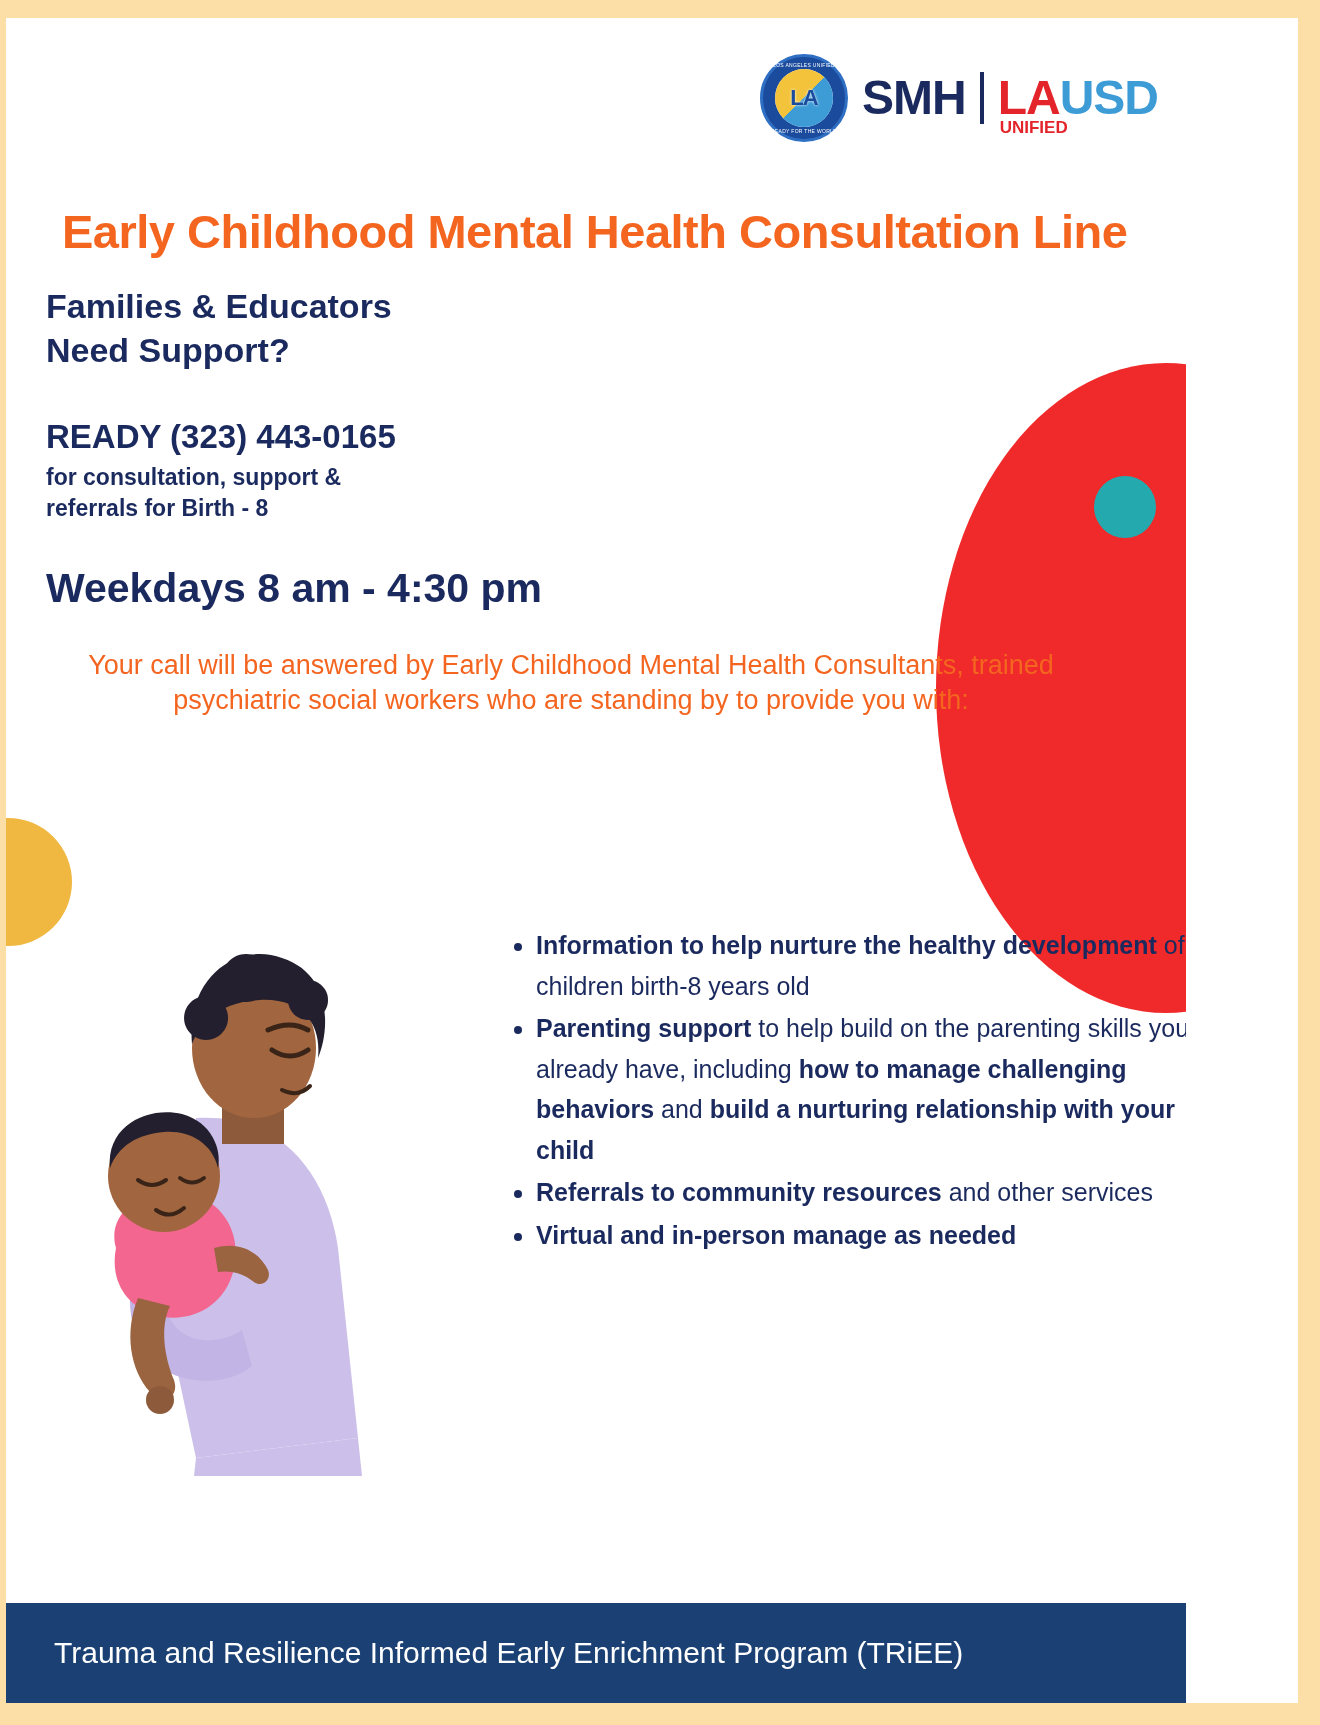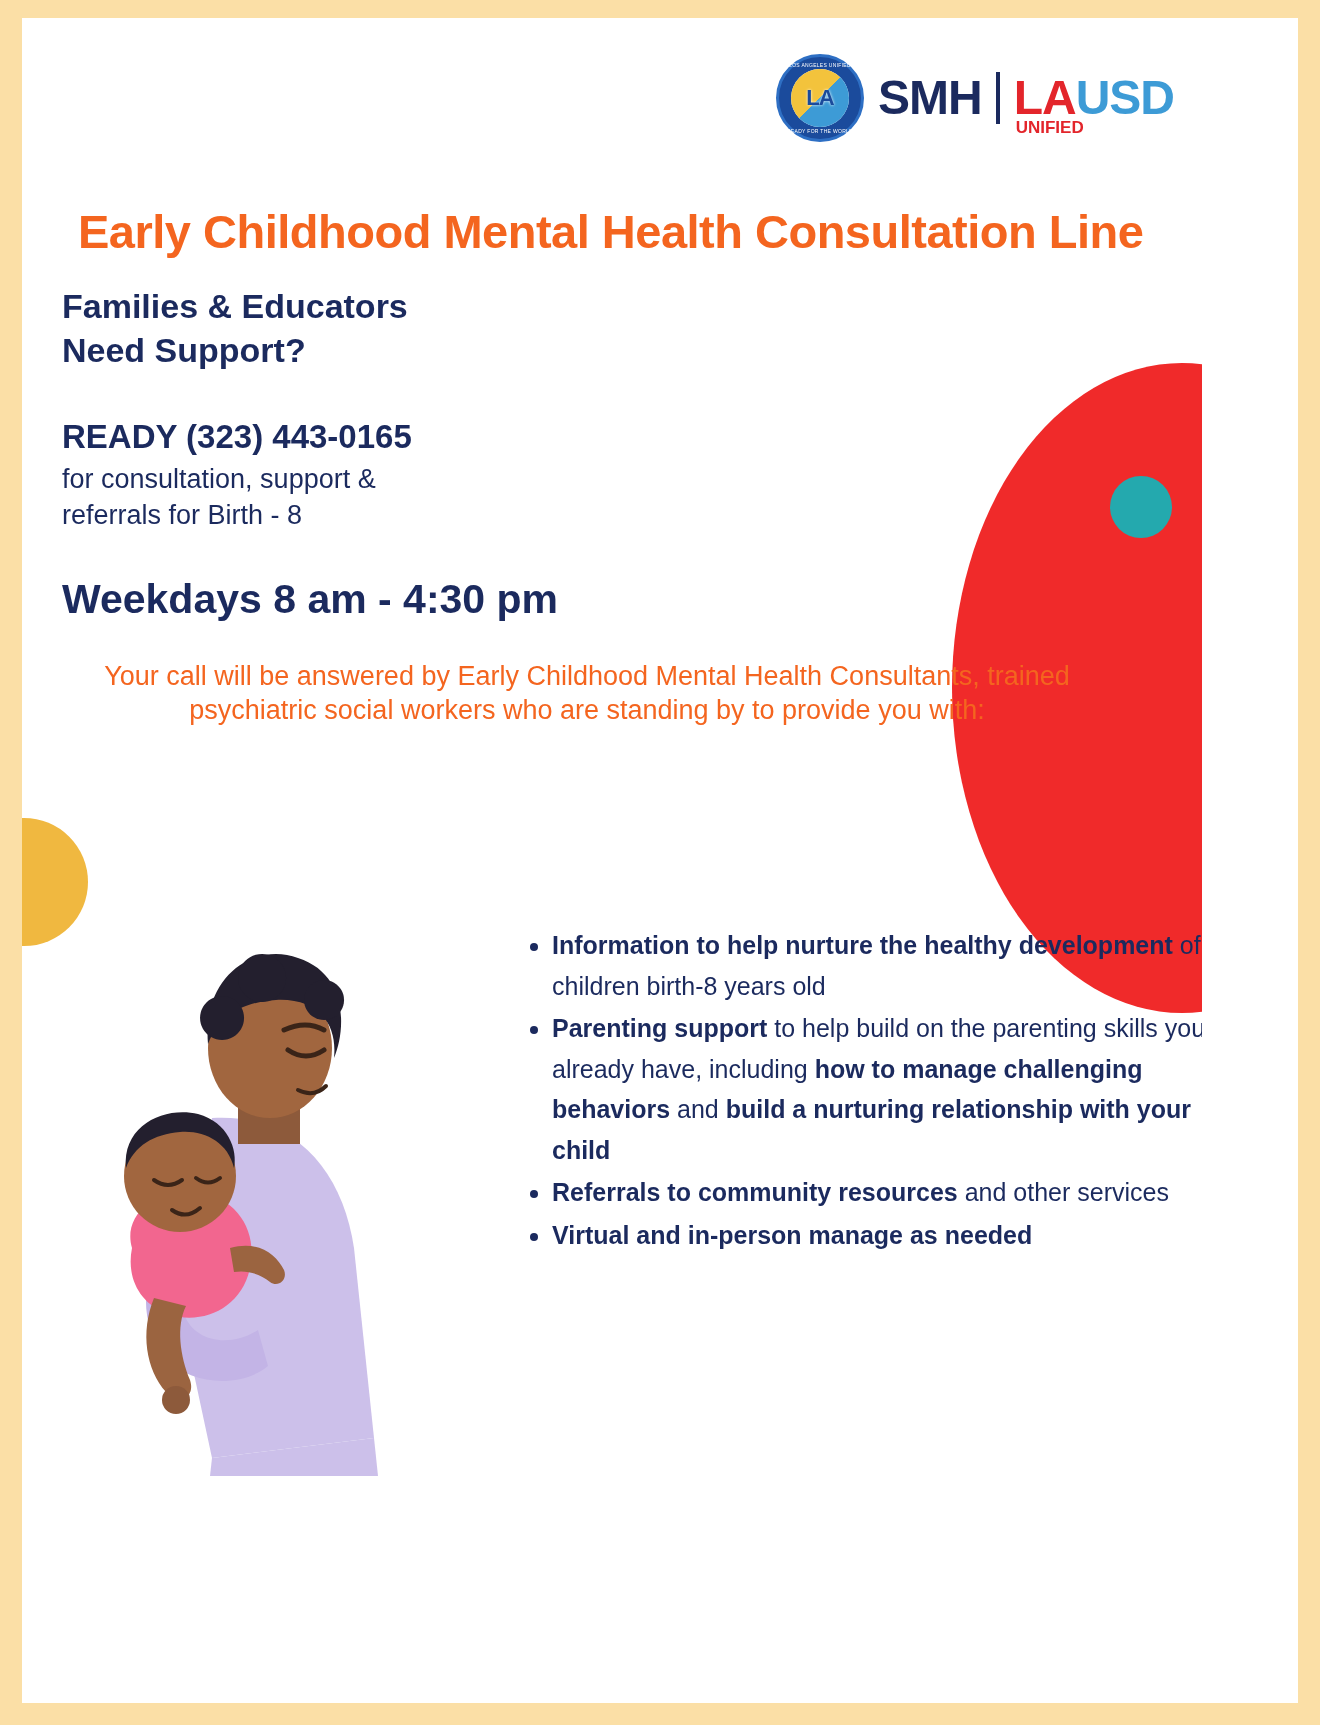--- a/index.html
+++ b/index.html
@@ -41,21 +41,21 @@
     position: absolute;
     bottom: 0; left: 0;
     width: 1320px;
     height: 22px;
     background: #fbdfa6;
   }
 
   .canvas {
     position: absolute;
     top: 18px;
-    left: 22px;
+    left: 6px;
     width: 1180px;
     height: 1685px;
     background: #ffffff;
     overflow: hidden;
   }
 
   
   .red-blob {
     position: absolute;
     right: -210px;
@@ -210,23 +210,23 @@
   }
   .call-line {
     margin-top: 46px;
     color: #1b2a5e;
     font-size: 33px;
     font-weight: bold;
   }
   .call-desc {
     margin-top: 6px;
     color: #1b2a5e;
-    font-size: 27px;
+    font-size: 23px;
     line-height: 1.32;
-    font-weight: 400;
+    font-weight: 700;
   }
   .hours {
     margin-top: 42px;
     color: #1b2a5e;
     font-size: 41px;
     font-weight: bold;
   }
   .answered {
     margin-top: 36px;
     color: #f4651f;
@@ -390,14 +390,17 @@
       <b>Parenting support</b><span> to help build on the parenting skills you already have, including </span><b>how to manage challenging behaviors</b><span> and </span><b>build a nurturing relationship with your child</b>
     </li>
     <li>
       <b>Referrals to community resources</b><span> and other services</span>
     </li>
     <li>
       <b>Virtual and in-person manage as needed</b>
     </li>
   </ul>
 
+  <div class="footer">
+    <div class="footer-text">Trauma and Resilience Informed Early Enrichment Program (TRiEE)</div>
+  </div>
 
 </div>
 
 </body></html>

